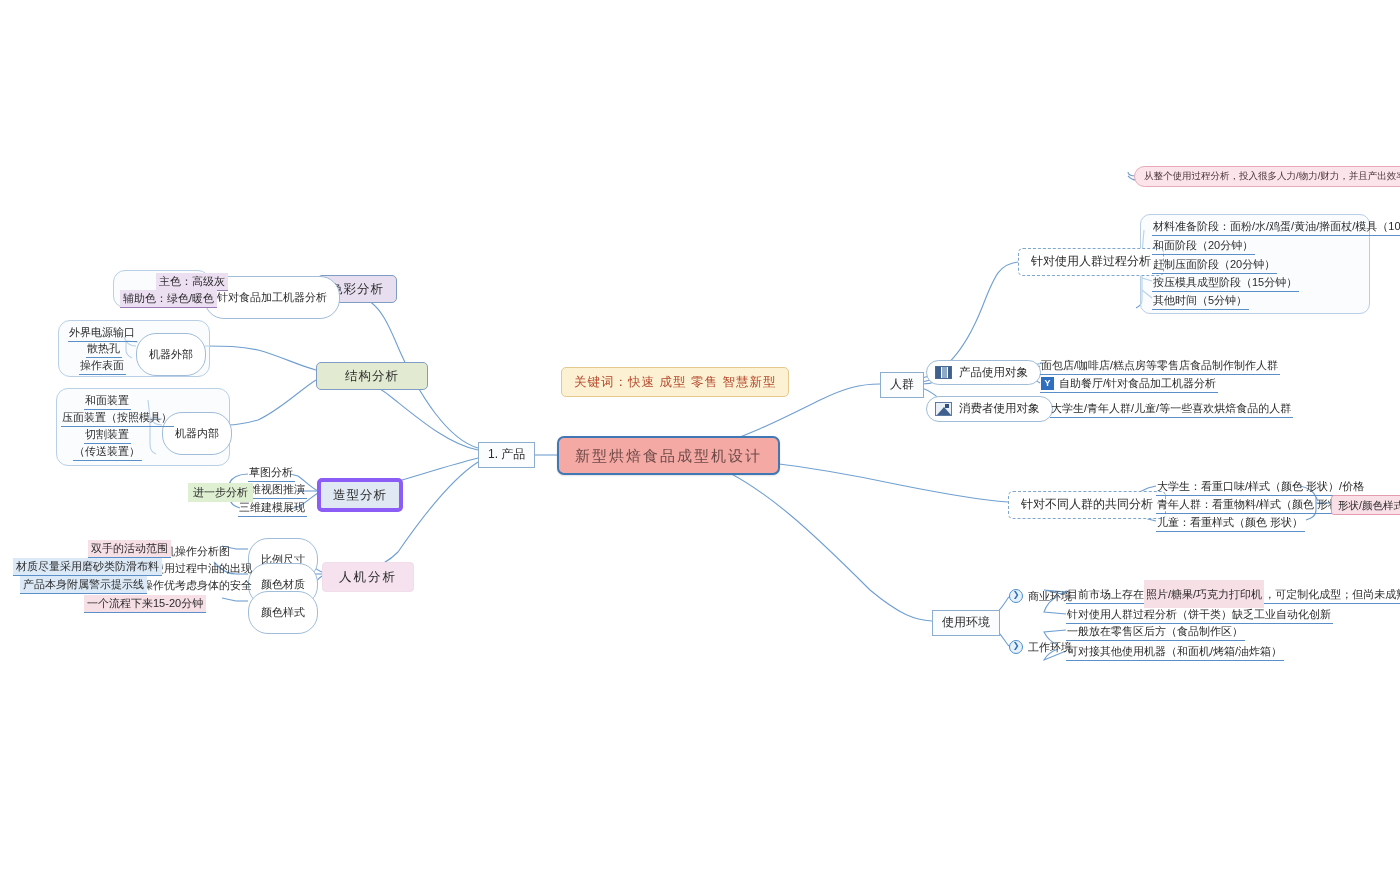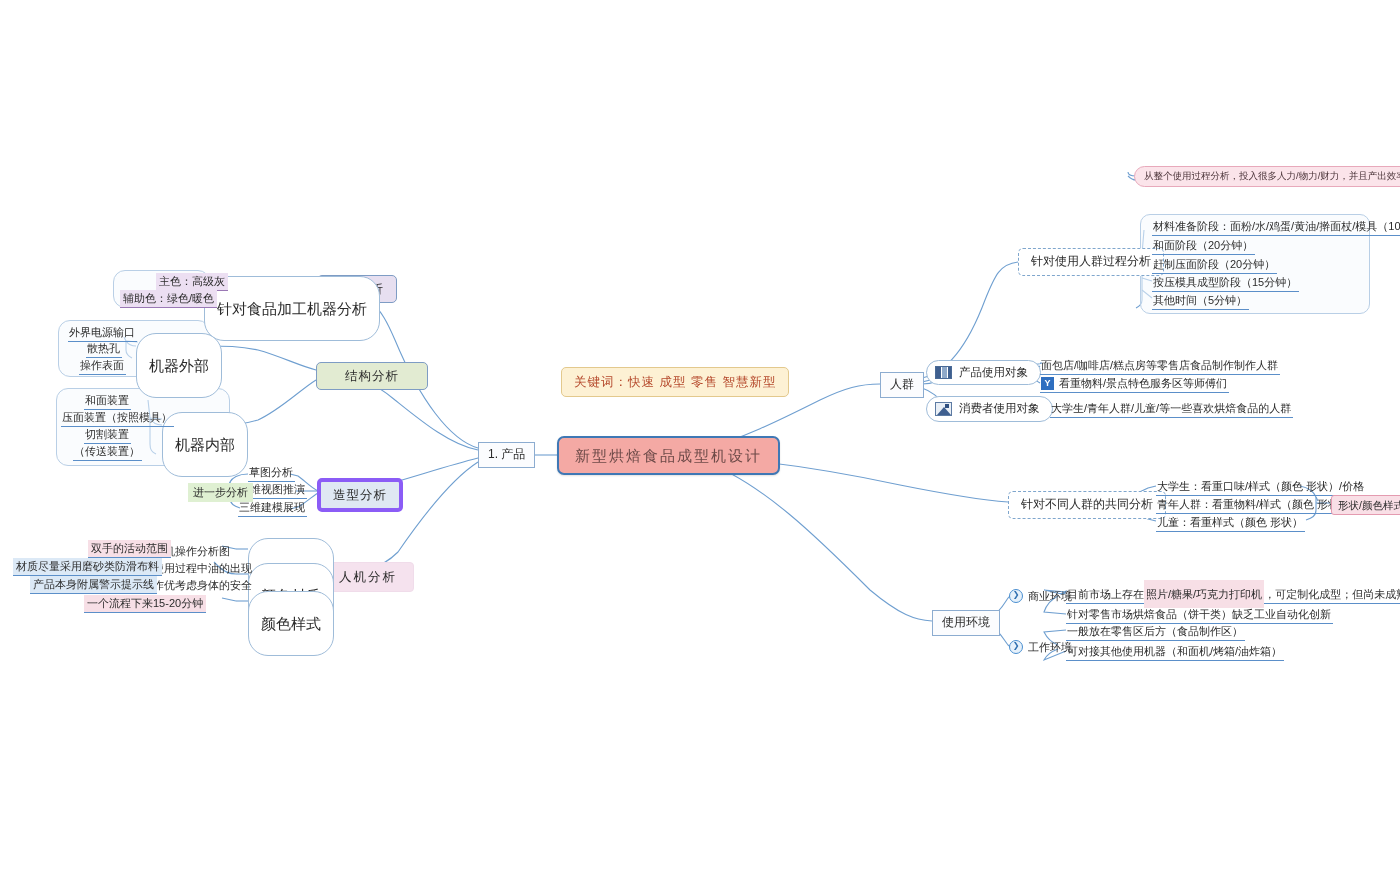--- a/index.html
+++ b/index.html
@@ -97,22 +97,22 @@
   }
   .plain-green {
     background: #dff0d2;
     font-size: 11px;
     padding: 3px 5px;
   }
   .rounded {
     background: #ffffff;
     border: 1px solid #9fbcd9;
     border-radius: 20px;
-    font-size: 15px;
-    padding: 23px 12px;
+    font-size: 11px;
+    padding: 14px 12px;
   }
   .rounded-icon {
     background: #ffffff;
     border: 1px solid #9fbcd9;
     border-radius: 20px;
     font-size: 11.5px;
     padding: 5px 12px 5px 8px;
     display: flex;
     align-items: center;
     gap: 7px;
@@ -390,21 +390,21 @@
   <div class="node rounded" style="left:248px; top:563px;">颜色材质</div>
   <div class="node rounded" style="left:248px; top:591px;">颜色样式</div>
 
   <div class="node subheader" style="left:130px; top:543px;">参照人机操作分析图</div>
   <div class="node subheader" style="left:119px; top:560px;">考虑到使用过程中油的出现</div>
   <div class="node subheader" style="left:119px; top:577px;">机械操作优考虑身体的安全</div>
   <div class="node subheader" style="left:138px; top:596px;">机器持续工作</div>
 
   <div class="node hl-pink" style="left:88px; top:540px;">双手的活动范围</div>
   <div class="node hl-blue" style="left:13px; top:558px;">材质尽量采用磨砂类防滑布料</div>
-  <div class="node hl-blue" style="left:30px; top:576px;text-align:right;">产品本身附属警示提示线</div>
+  <div class="node hl-blue" style="left:20px; top:576px;text-align:right;">产品本身附属警示提示线</div>
   <div class="node hl-pink" style="left:84px; top:595px;">一个流程下来15-20分钟</div>
 
   <div class="node boxed" style="left:880px; top:372px;">人群</div>
 
   <div class="node dashed" style="left:1018px; top:248px;">针对使用人群过程分析</div>
 
   <div class="node underlined" style="left:1152px; top:218px;">材料准备阶段：面粉/水/鸡蛋/黄油/擀面杖/模具（10分钟）</div>
   <div class="node underlined" style="left:1152px; top:237px;">和面阶段（20分钟）</div>
   <div class="node underlined" style="left:1152px; top:256px;">赶制压面阶段（20分钟）</div>
   <div class="node underlined" style="left:1152px; top:274px;">按压模具成型阶段（15分钟）</div>
@@ -414,21 +414,21 @@
 
   <div class="node rounded-icon" style="left:926px; top:360px;">
     <span class="ic ic-table"></span>
     <span>产品使用对象</span>
   </div>
 
   <div class="node underlined" style="left:1040px; top:357px;">面包店/咖啡店/糕点房等零售店食品制作制作人群</div>
 
   <div class="node underlined with-icon" style="left:1040px; top:375px;">
     <span class="ic ic-flag">Y</span>
-    <span>看重物料/景点特色服务区等师傅们</span>
+    <span>自助餐厅/针对食品加工机器分析</span>
   </div>
 
   <div class="node rounded-icon" style="left:926px; top:396px;">
     <span class="ic ic-image"></span>
     <span>消费者使用对象</span>
   </div>
 
   <div class="node underlined" style="left:1050px; top:400px;">大学生/青年人群/儿童/等一些喜欢烘焙食品的人群</div>
 
   <div class="node dashed" style="left:1008px; top:491px;">针对不同人群的共同分析</div>
@@ -443,21 +443,21 @@
 
   <div class="node underlined with-icon" style="left:1008px; top:587px; border-bottom:none;">
     <span class="ic ic-arrow">❯</span>
     <span>商业环境</span>
   </div>
 
   <div class="node underlined" style="left:1066px; top:586px;">
     <span>目前市场上存在</span><span class="hl-pink" style="border-bottom:none; padding:8px 2px;">照片/糖果/巧克力打印机</span><span>，可定制化成型；但尚未成熟化推广</span>
   </div>
 
-  <div class="node underlined" style="left:1066px; top:606px;">针对零售市场烘焙食品（饼干类）缺乏工业自动化创新</div>
+  <div class="node underlined" style="left:1066px; top:606px;">针对使用人群过程分析（饼干类）缺乏工业自动化创新</div>
 
   <div class="node underlined with-icon" style="left:1008px; top:638px; border-bottom:none;">
     <span class="ic ic-arrow">❯</span>
     <span>工作环境</span>
   </div>
 
   <div class="node underlined" style="left:1066px; top:623px;">一般放在零售区后方（食品制作区）</div>
   <div class="node underlined" style="left:1066px; top:643px;">可对接其他使用机器（和面机/烤箱/油炸箱）</div>
 
 </div>

